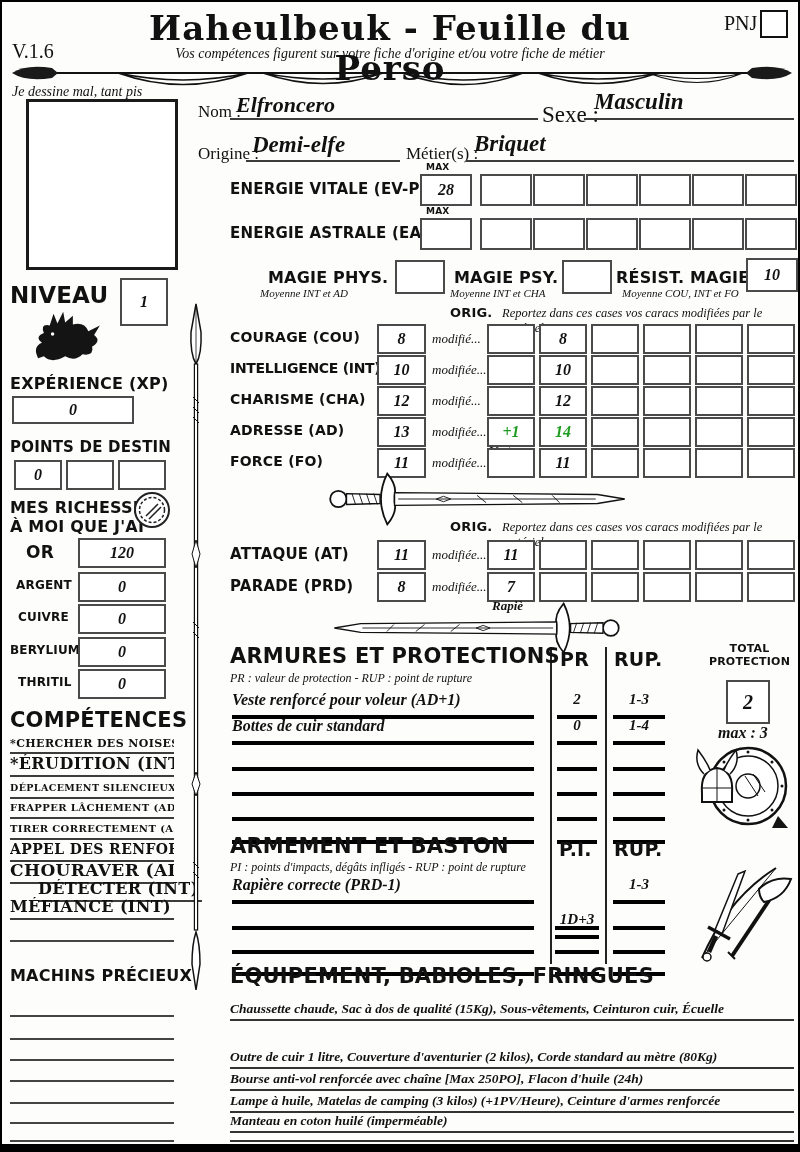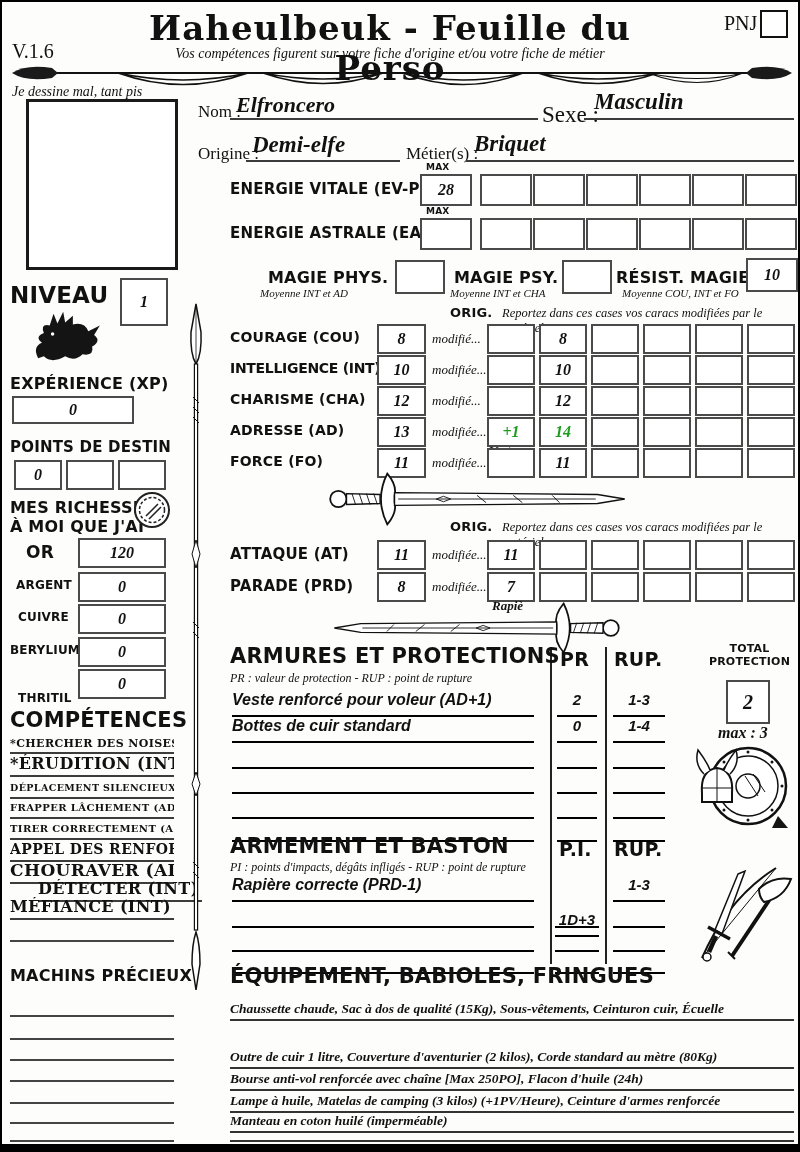--- a/index.html
+++ b/index.html
@@ -13,22 +13,22 @@
   .h { font-family:"DejaVu Sans", sans-serif; font-weight:bold; letter-spacing:0.2px; }
   .serif { font-family:"Liberation Serif", serif; }
   .it { font-style:italic; }
   .hw { font-family:"Liberation Serif", serif; font-style:italic; font-weight:bold; }
   .box {
     position:absolute; border:2px solid #4a4a4a; background:#fff;
     display:flex; align-items:center; justify-content:center;
     font-family:"Liberation Serif", serif; font-style:italic; font-weight:bold; font-size:16px;
   }
   .uline { position:absolute; border-bottom:2px solid #3c3c3c; }
-  .cellu { position:absolute; border-bottom:2px solid #000000; text-align:center;
-    font-family:Liberation Sans, sans-serif; font-style:italic; font-weight:bold; font-size:15px; }
+  .cellu { position:absolute; border-bottom:4px solid #000000; text-align:center;
+    font-family:Liberation Serif, serif; font-style:italic; font-weight:bold; font-size:15px; }
   .vsep { position:absolute; width:2px; background:#222; }
   .green { color:#1f9b1f; }
   .skill { position:absolute; border-bottom:2px solid #3c3c3c; left:8px; width:164px;
     font-family:"DejaVu Serif", serif; font-weight:bold; letter-spacing:0.4px; white-space:nowrap; overflow:hidden;}
   .eqline { position:absolute; left:228px; width:564px; border-bottom:2px solid #333;
     font-family:"Liberation Serif", serif; font-style:italic; font-weight:bold; font-size:13.5px;
     white-space:nowrap; overflow:hidden; height:22px; line-height:24px;}
   .mrline { position:absolute; left:8px; width:164px; border-bottom:2px solid #444; height:2px; }
   svg { display:block; }
   .title { font-family:"DejaVu Serif", serif; font-weight:bold; }
@@ -88,21 +88,21 @@
   </div>
 
   <div class="a h" style="left:24px; top:540px; font-size:17px;">OR</div>
   <div class="box" style="left:76px; top:536px; width:84px; height:26px;">120</div>
   <div class="a h" style="left:14px; top:576px; font-size:12px;">ARGENT</div>
   <div class="box" style="left:76px; top:570px; width:84px; height:26px;">0</div>
   <div class="a h" style="left:16px; top:608px; font-size:12px;">CUIVRE</div>
   <div class="box" style="left:76px; top:602px; width:84px; height:26px;">0</div>
   <div class="a h" style="left:8px; top:641px; font-size:12px;">BERYLIUM</div>
   <div class="box" style="left:76px; top:635px; width:84px; height:26px;">0</div>
-  <div class="a h" style="left:16px; top:673px; font-size:12px;margin-top:16px;">THRITIL</div>
+  <div class="a h" style="left:16px; top:673px; font-size:12px;">THRITIL</div>
   <div class="box" style="left:76px; top:667px; width:84px; height:26px;">0</div>
 
   <div class="a h" style="left:8px; top:706px; font-size:21px;">COMPÉTENCES</div>
   <div class="skill" style="top:735px; height:15px; font-size:11px;">*CHERCHER DES NOISES</div>
   <div class="skill" style="top:752px; height:21px; font-size:16px;">*ÉRUDITION (INT)</div>
   <div class="skill" style="top:780px; height:15px; font-size:9.5px;">DÉPLACEMENT SILENCIEUX (AD)</div>
   <div class="skill" style="top:800px; height:15px; font-size:10px;">FRAPPER LÂCHEMENT (AD)</div>
   <div class="skill" style="top:821px; height:15px; font-size:10px;">TIRER CORRECTEMENT (AD)</div>
   <div class="skill" style="top:839px; height:19px; font-size:14px;">APPEL DES RENFORTS</div>
   <div class="skill" style="top:858px; height:22px; font-size:17px;">CHOURAVER (AD)</div>

